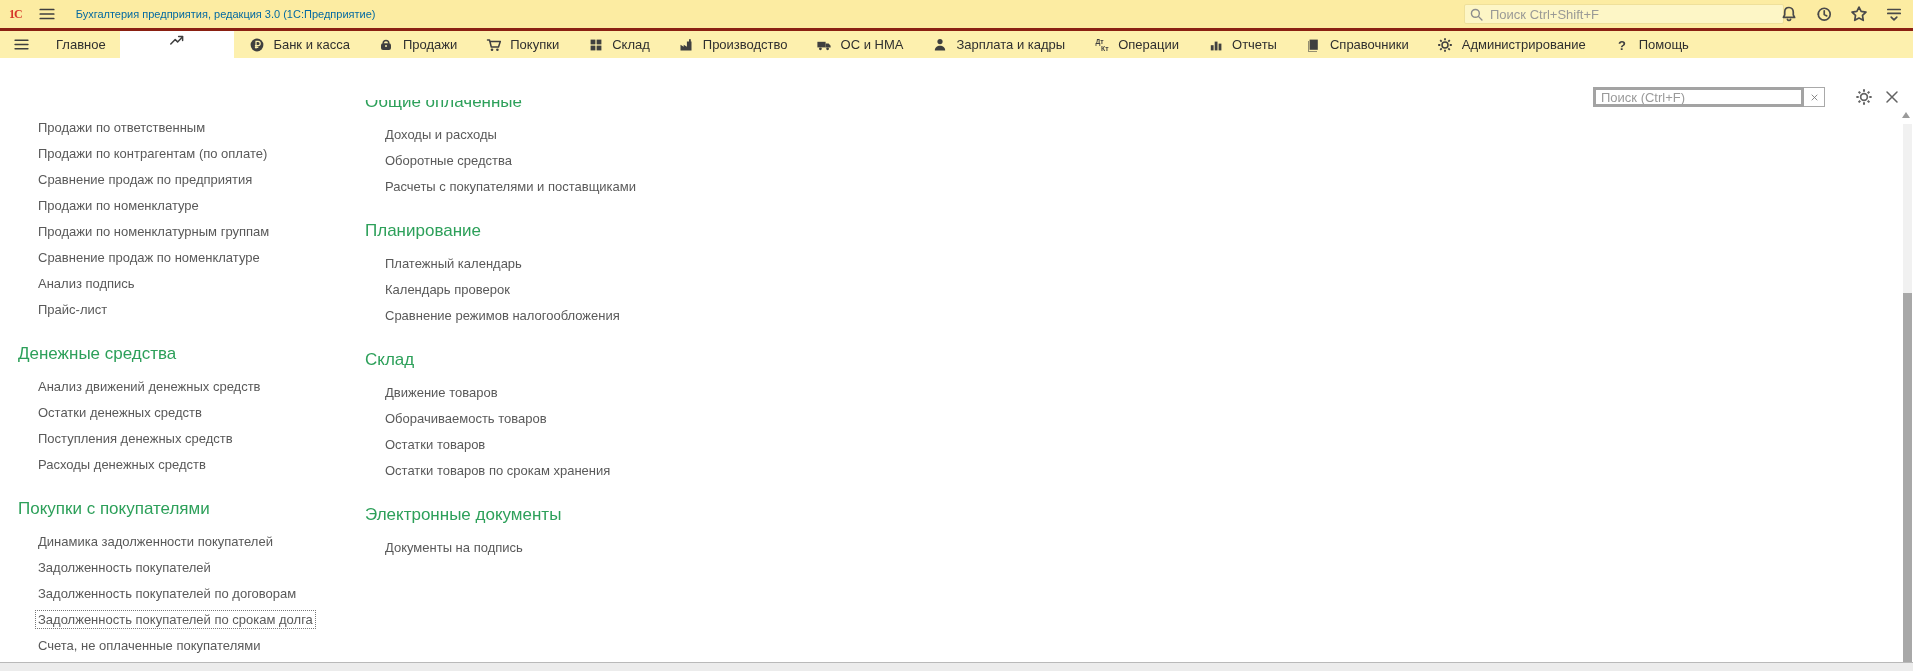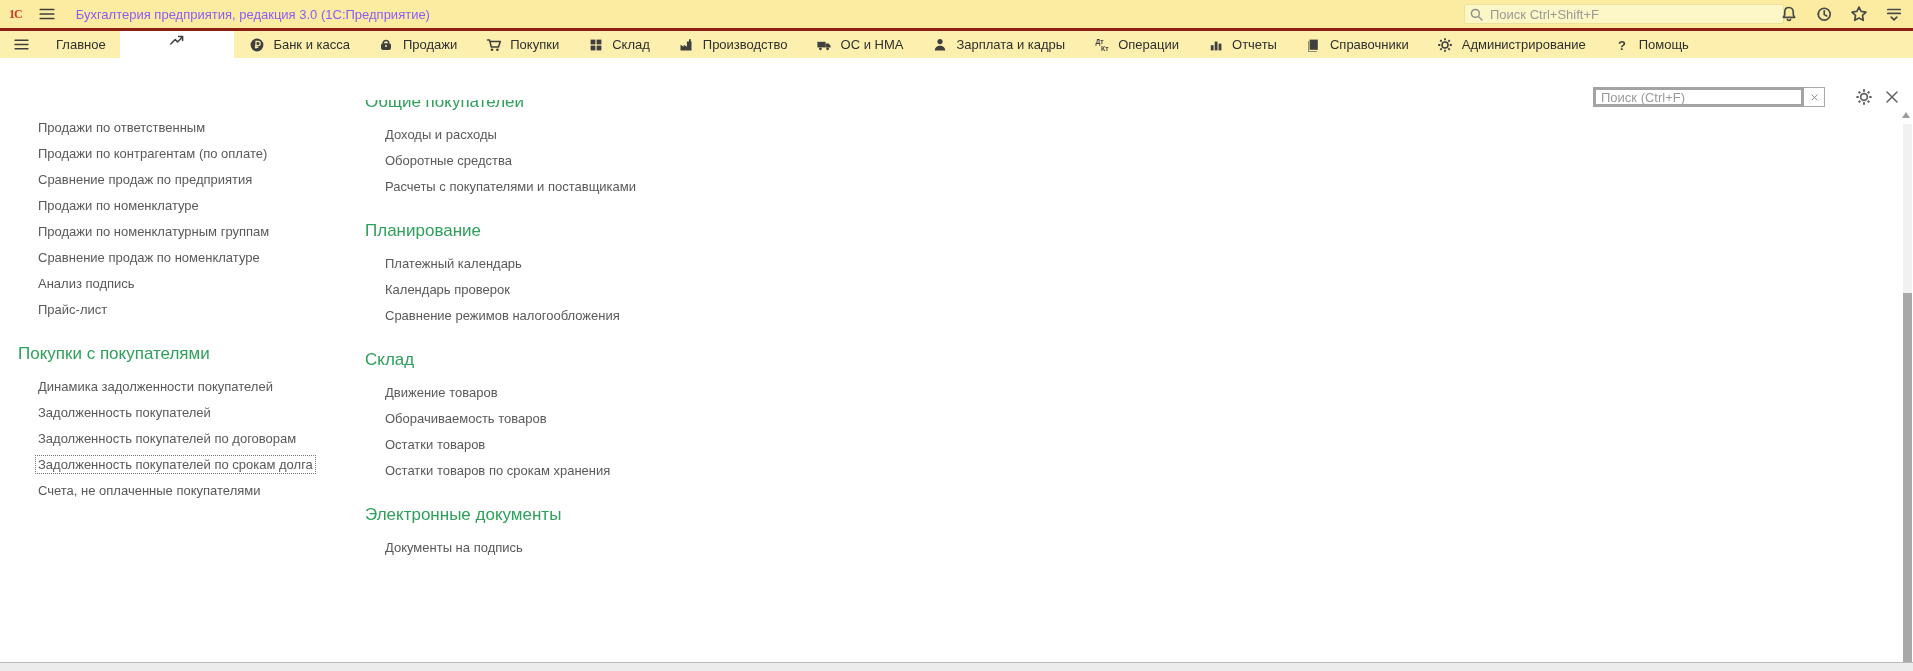--- a/index.html
+++ b/index.html
@@ -14,21 +14,21 @@
   *{box-sizing:border-box;}
   html,body{margin:0;padding:0;}
   body{
     position:relative;width:1913px;height:671px;overflow:hidden;
     font-family:"Liberation Sans",sans-serif;background:#fff;
   }
   
   .titlebar{position:absolute;top:0;left:0;right:0;height:28px;background:var(--titlebar-bg);display:flex;align-items:center;}
   .logo{margin-left:9px;color:var(--logo-red);font-weight:bold;font-size:12px;font-family:"Liberation Serif",serif;letter-spacing:-1px;}
   .tb-burger{margin-left:16px;width:18px;height:18px;color:var(--icon-dark);}
-  .tb-title{margin-left:20px;font-size:13px;color:#8b5cf6;white-space:nowrap;}
+  .tb-title{margin-left:20px;font-size:11px;color:#0369a1;white-space:nowrap;}
   .tb-search{position:absolute;left:1464px;top:4px;width:320px;height:20px;background:#fdf6c6;border:1px solid #efe09a;border-radius:2px;display:flex;align-items:center;padding:0 4px;}
   .tb-search .sicon{width:15px;height:15px;color:#8d8d8d;flex:0 0 auto;margin-right:4px;}
   .tb-search input{flex:1;border:none;background:transparent;outline:none;font-size:13px;color:#444;font-family:inherit;}
   .tb-search input::placeholder{color:#9a9a96;}
   .tb-icons{position:absolute;right:10px;top:5px;display:flex;gap:17px;}
   .tb-icons .abtn{width:18px;height:18px;color:#4a4a4a;cursor:pointer;}
   
   .redline{position:absolute;top:28px;left:0;right:0;height:3px;background:var(--accent-line);}
   
   .navbar{position:absolute;top:31px;left:0;right:0;height:27px;background:var(--nav-bg);display:flex;align-items:stretch;font-size:13px;color:#2f2f2f;}
@@ -265,31 +265,38 @@
           <div class="item"><span>Продажи по ответственным</span></div>
           <div class="item"><span>Продажи по контрагентам (по оплате)</span></div>
           <div class="item"><span>Сравнение продаж по предприятия</span></div>
           <div class="item"><span>Продажи по номенклатуре</span></div>
           <div class="item"><span>Продажи по номенклатурным группам</span></div>
           <div class="item"><span>Сравнение продаж по номенклатуре</span></div>
           <div class="item"><span>Анализ подпись</span></div>
           <div class="item"><span>Прайс-лист</span></div>
         </div>
         <div class="section">
+          <div class="sec-title">Денежные средства</div>
+          <div class="item"><span>Анализ движений денежных средств</span></div>
+          <div class="item"><span>Остатки денежных средств</span></div>
+          <div class="item"><span>Поступления денежных средств</span></div>
+          <div class="item"><span>Расходы денежных средств</span></div>
+        </div>
+        <div class="section">
           <div class="sec-title">Покупки с покупателями</div>
           <div class="item"><span>Динамика задолженности покупателей</span></div>
           <div class="item"><span>Задолженность покупателей</span></div>
           <div class="item"><span>Задолженность покупателей по договорам</span></div>
           <div class="item"><span class="focused">Задолженность покупателей по срокам долга</span></div>
           <div class="item"><span>Счета, не оплаченные покупателями</span></div>
         </div>
       </div>
     <div class="col col2">
         <div class="section">
-          <div class="sec-title clipped">Общие покупателей</div>
+          <div class="sec-title clipped">Общие оплаченные</div>
           <div class="item"><span>Доходы и расходы</span></div>
           <div class="item"><span>Оборотные средства</span></div>
           <div class="item"><span>Расчеты с покупателями и поставщиками</span></div>
         </div>
         <div class="section">
           <div class="sec-title">Планирование</div>
           <div class="item"><span>Платежный календарь</span></div>
           <div class="item"><span>Календарь проверок</span></div>
           <div class="item"><span>Сравнение режимов налогообложения</span></div>
         </div>

